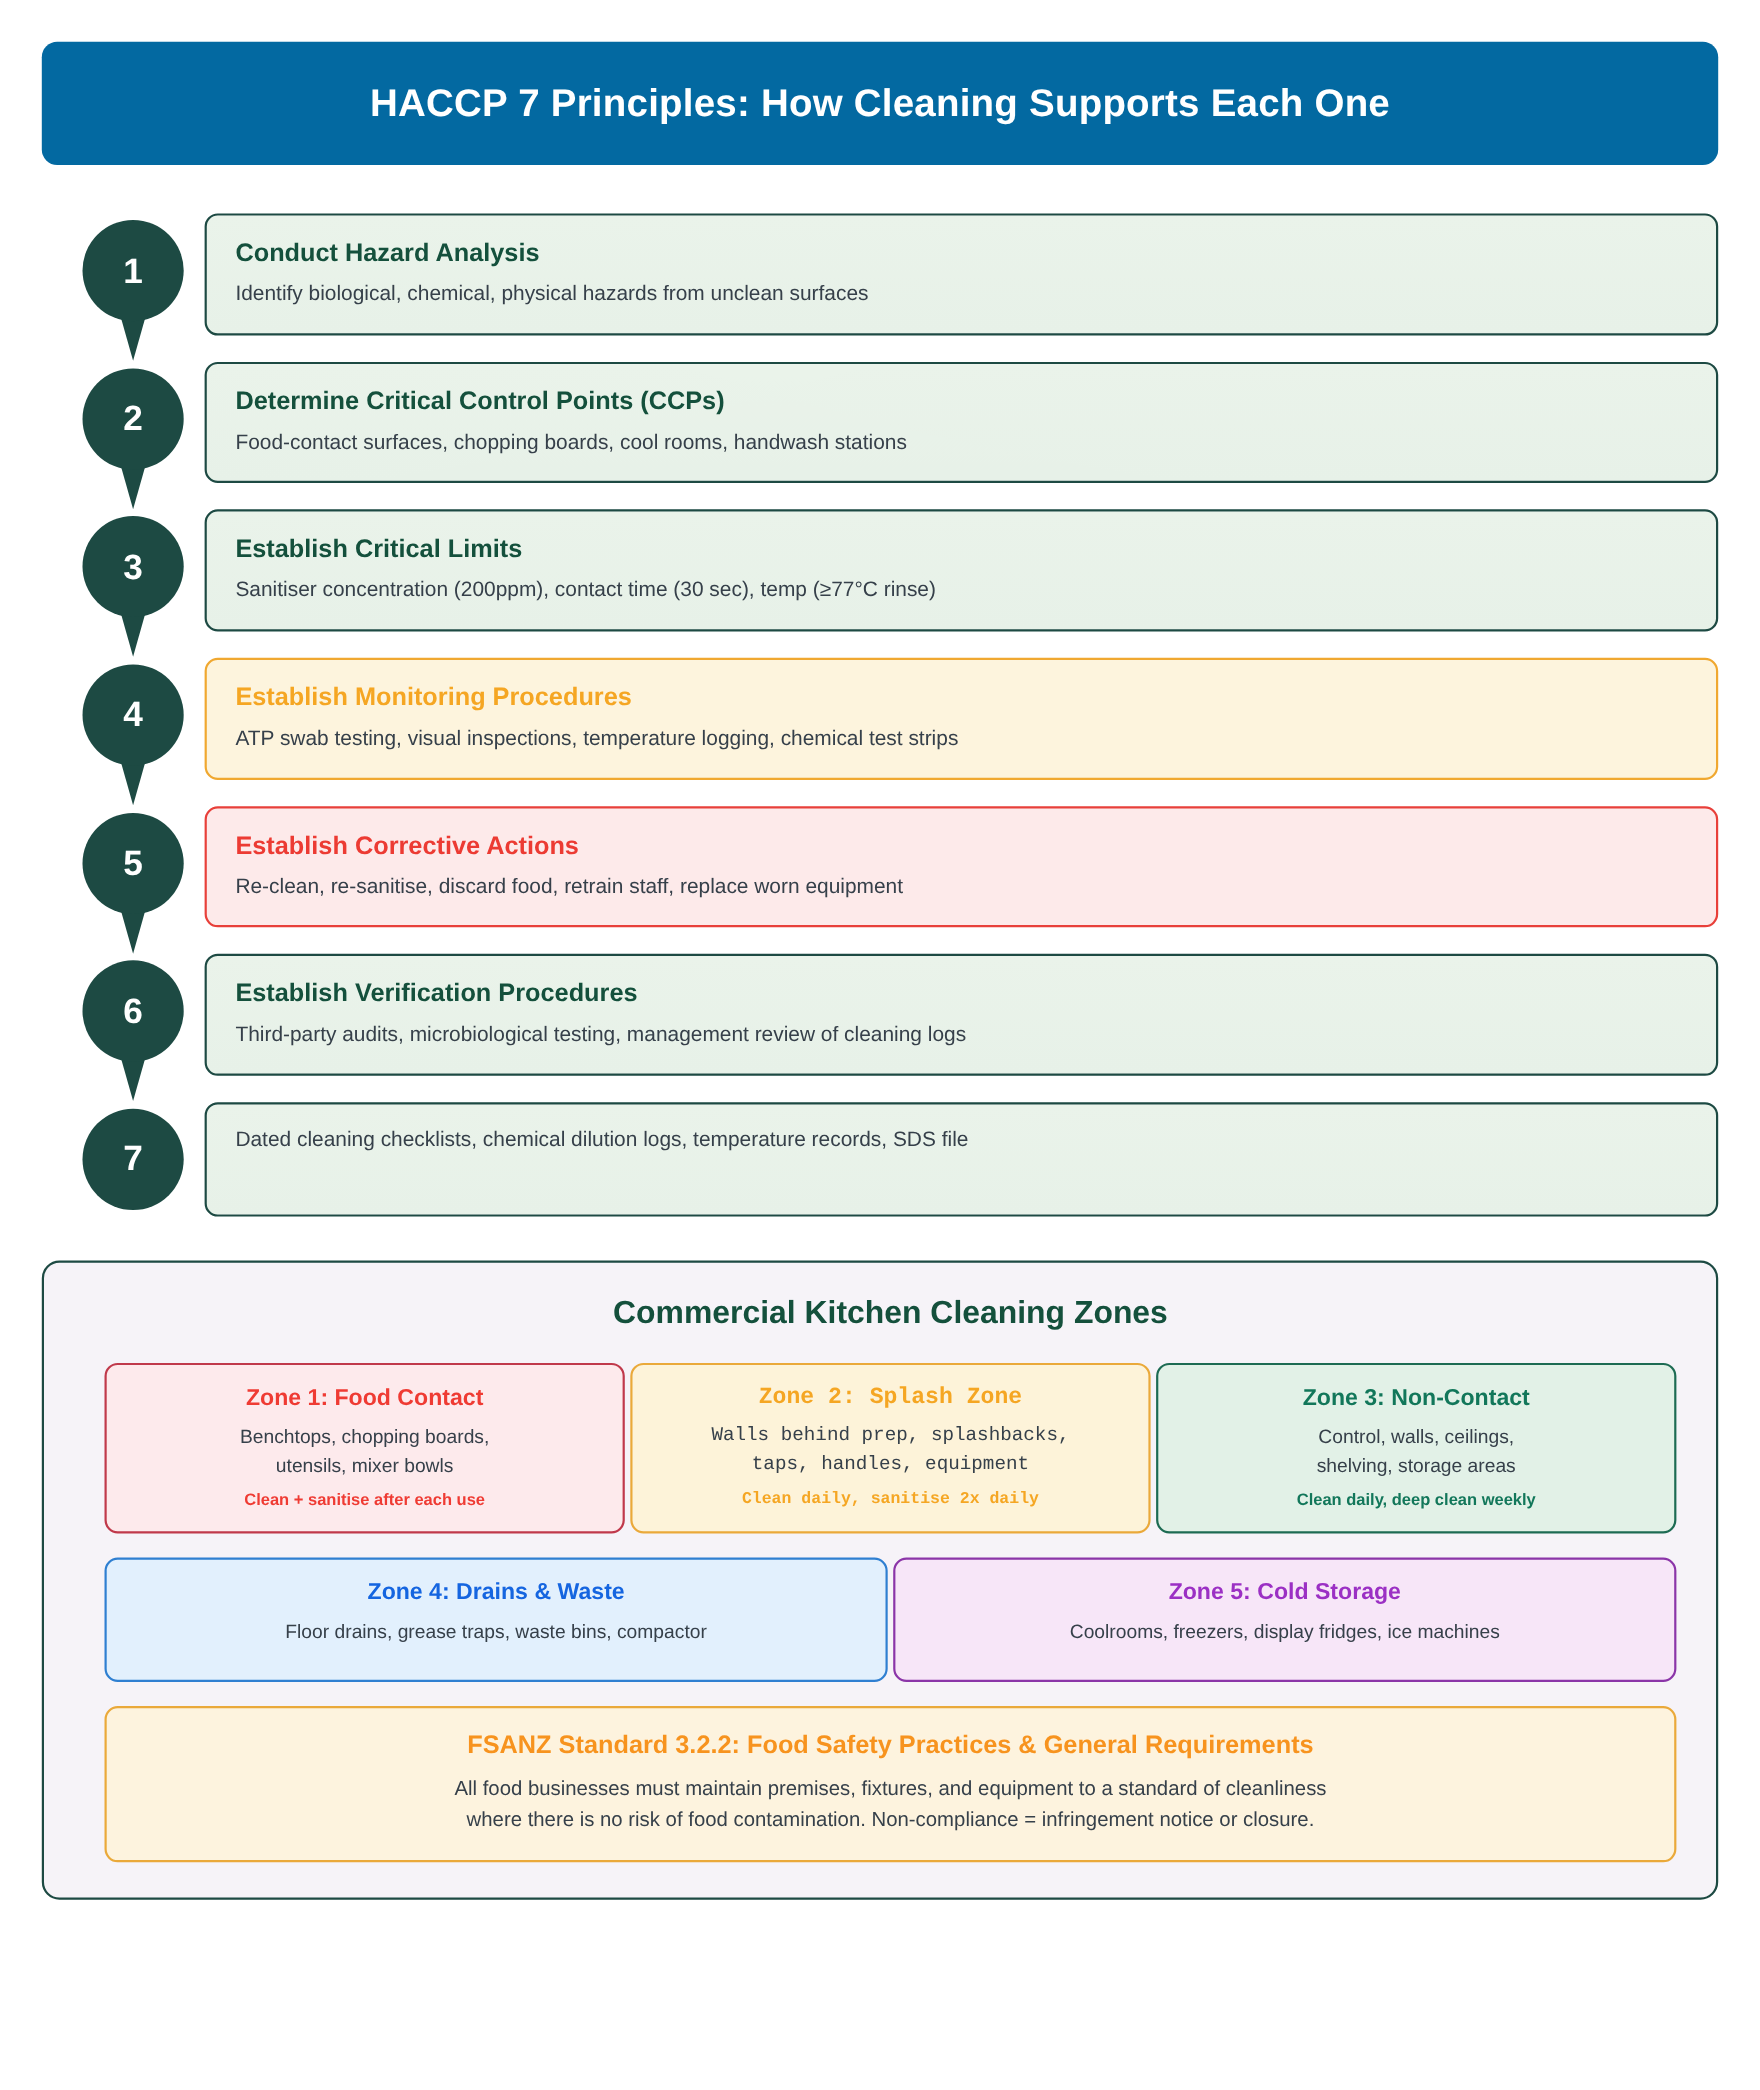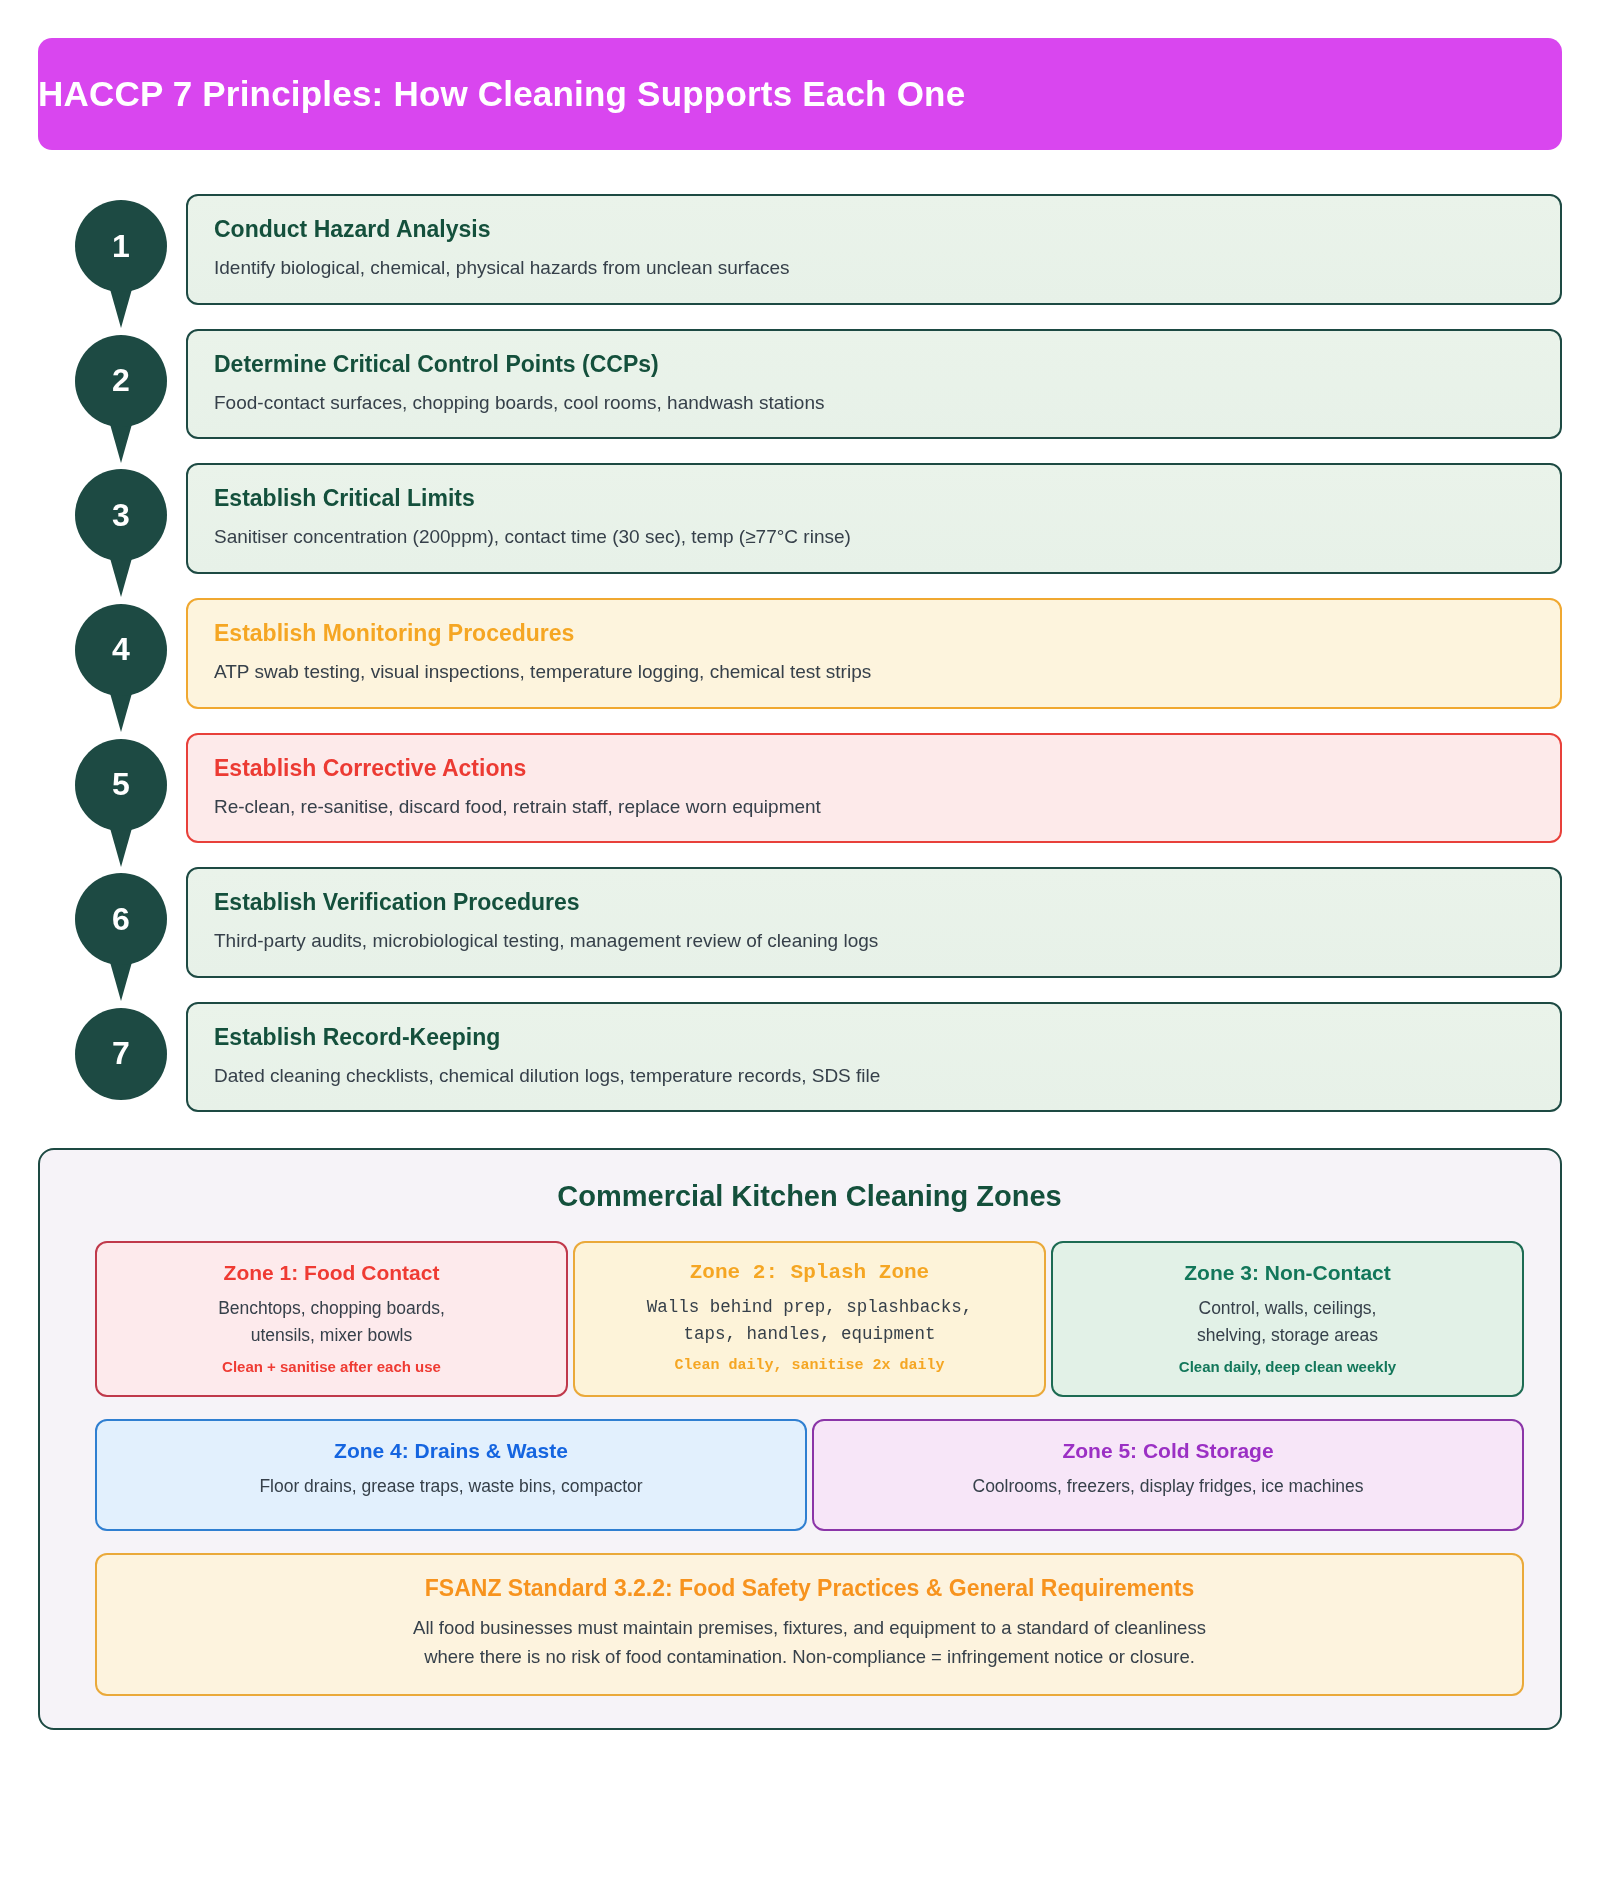--- a/index.html
+++ b/index.html
@@ -17,24 +17,25 @@
     width: 1600px;
     height: 1900px;
     background: #ffffff;
     border-radius: 26px;
     padding: 36px 38px 30px 38px;
   }
 
   
   .title-banner {
     height: 112px;
-    background: #d946ef;
+    background: #0369a1;
     border-radius: 14px;
     display: flex;
     align-items: center;
+    justify-content: center;
     margin: 2px 0 44px 0;
   }
   .title-banner h1 {
     color: #ffffff;
     font-size: 35px;
     font-weight: bold;
     letter-spacing: .2px;
     text-align: center;
   }
 
@@ -278,21 +279,20 @@
         <p>Third-party audits, microbiological testing, management review of cleaning logs</p>
       </div>
     </div>
 
     <div class="step-row">
       <div class="bullet-wrap">
         <div class="bullet">7</div>
 
       </div>
       <div class="card">
-        <h3>Establish Record-Keeping</h3>
         <p>Dated cleaning checklists, chemical dilution logs, temperature records, SDS file</p>
       </div>
     </div>
 
   </div>
 
   <div class="zones-panel">
     <h2>Commercial Kitchen Cleaning Zones</h2>
 
     <div class="zone-row">

